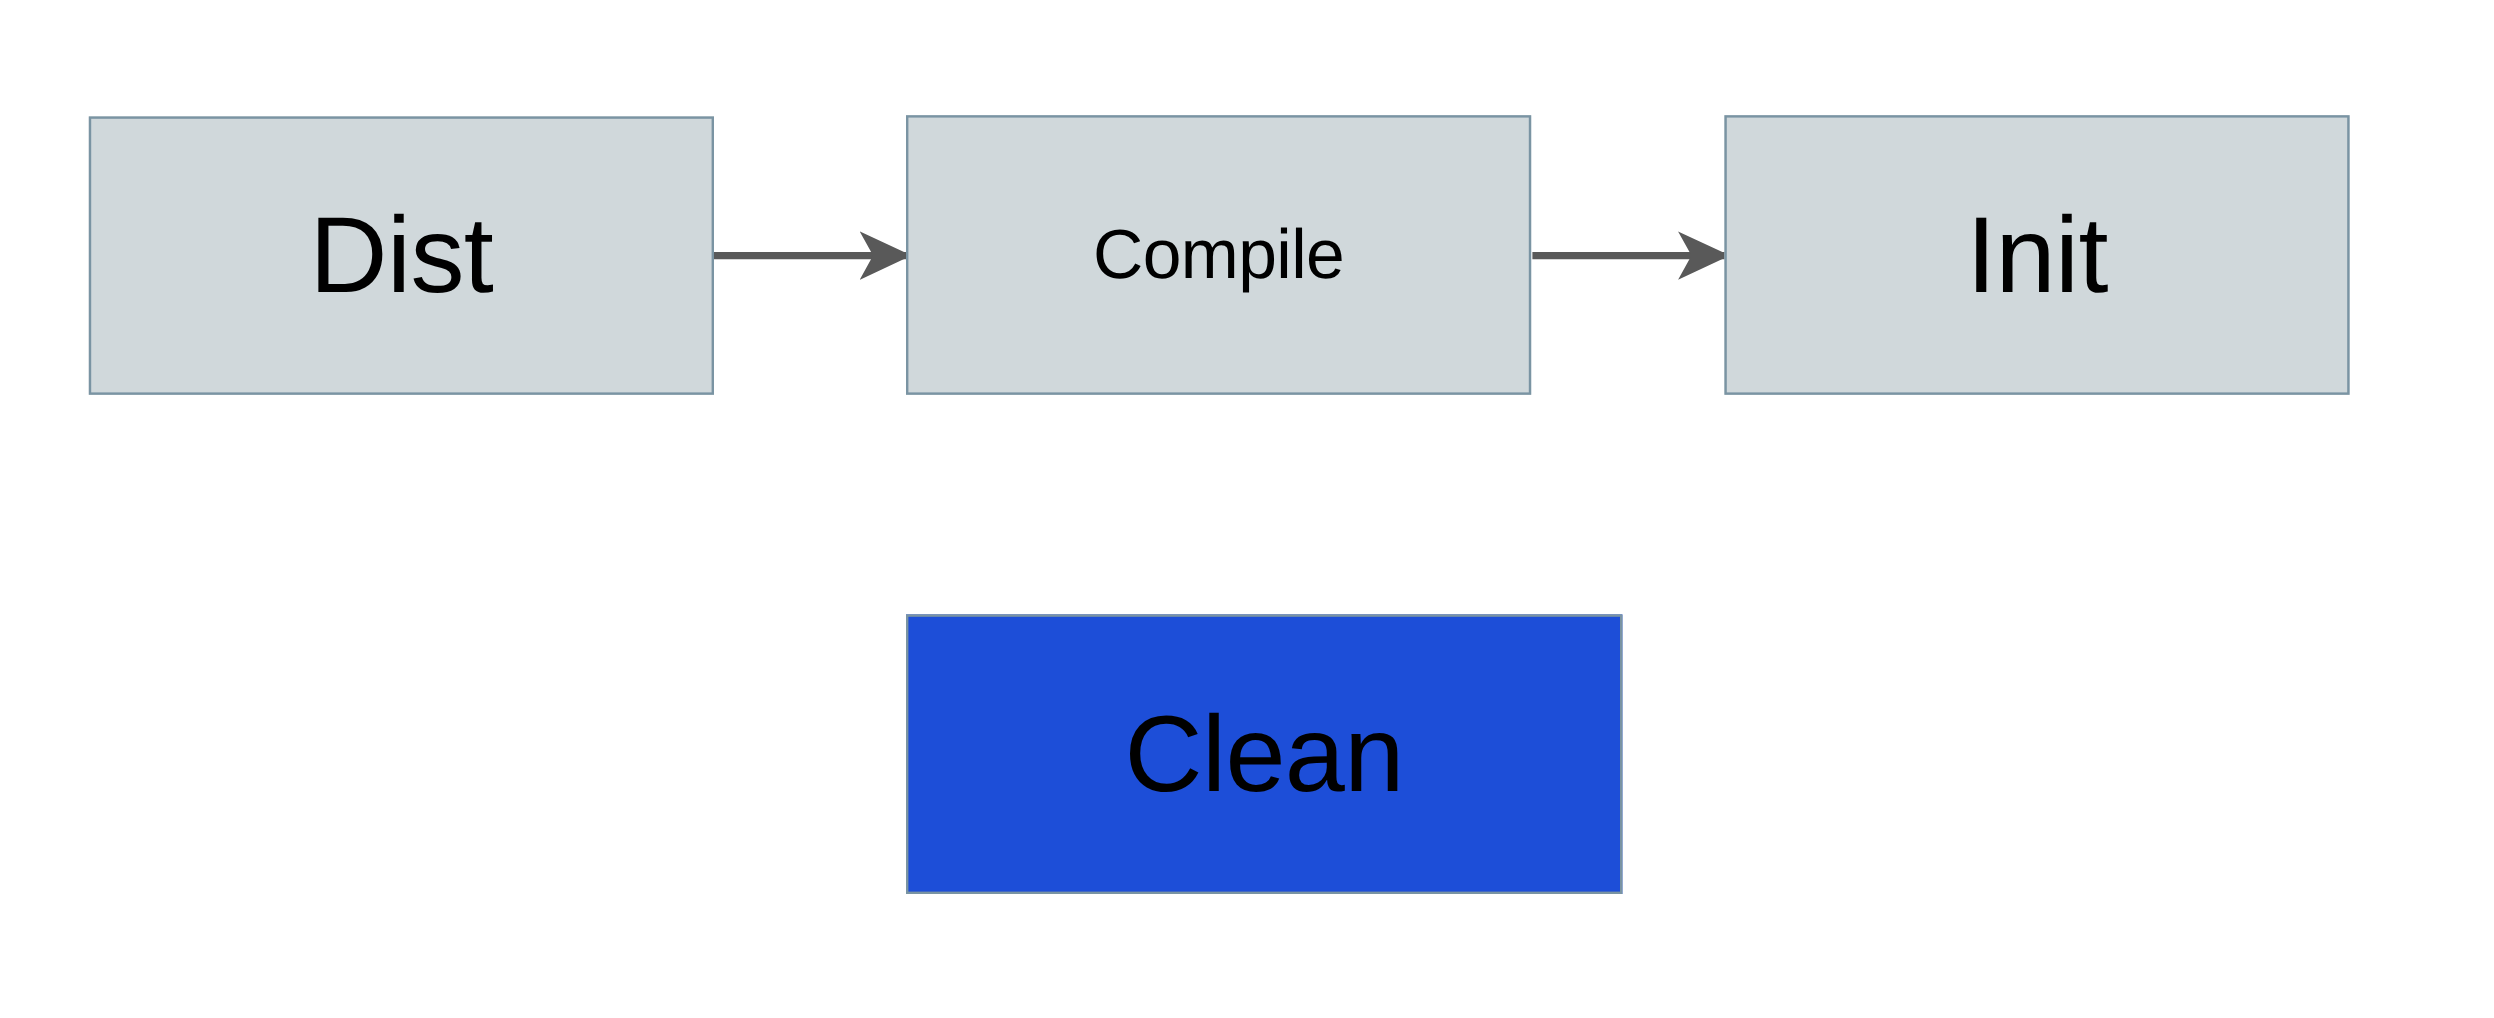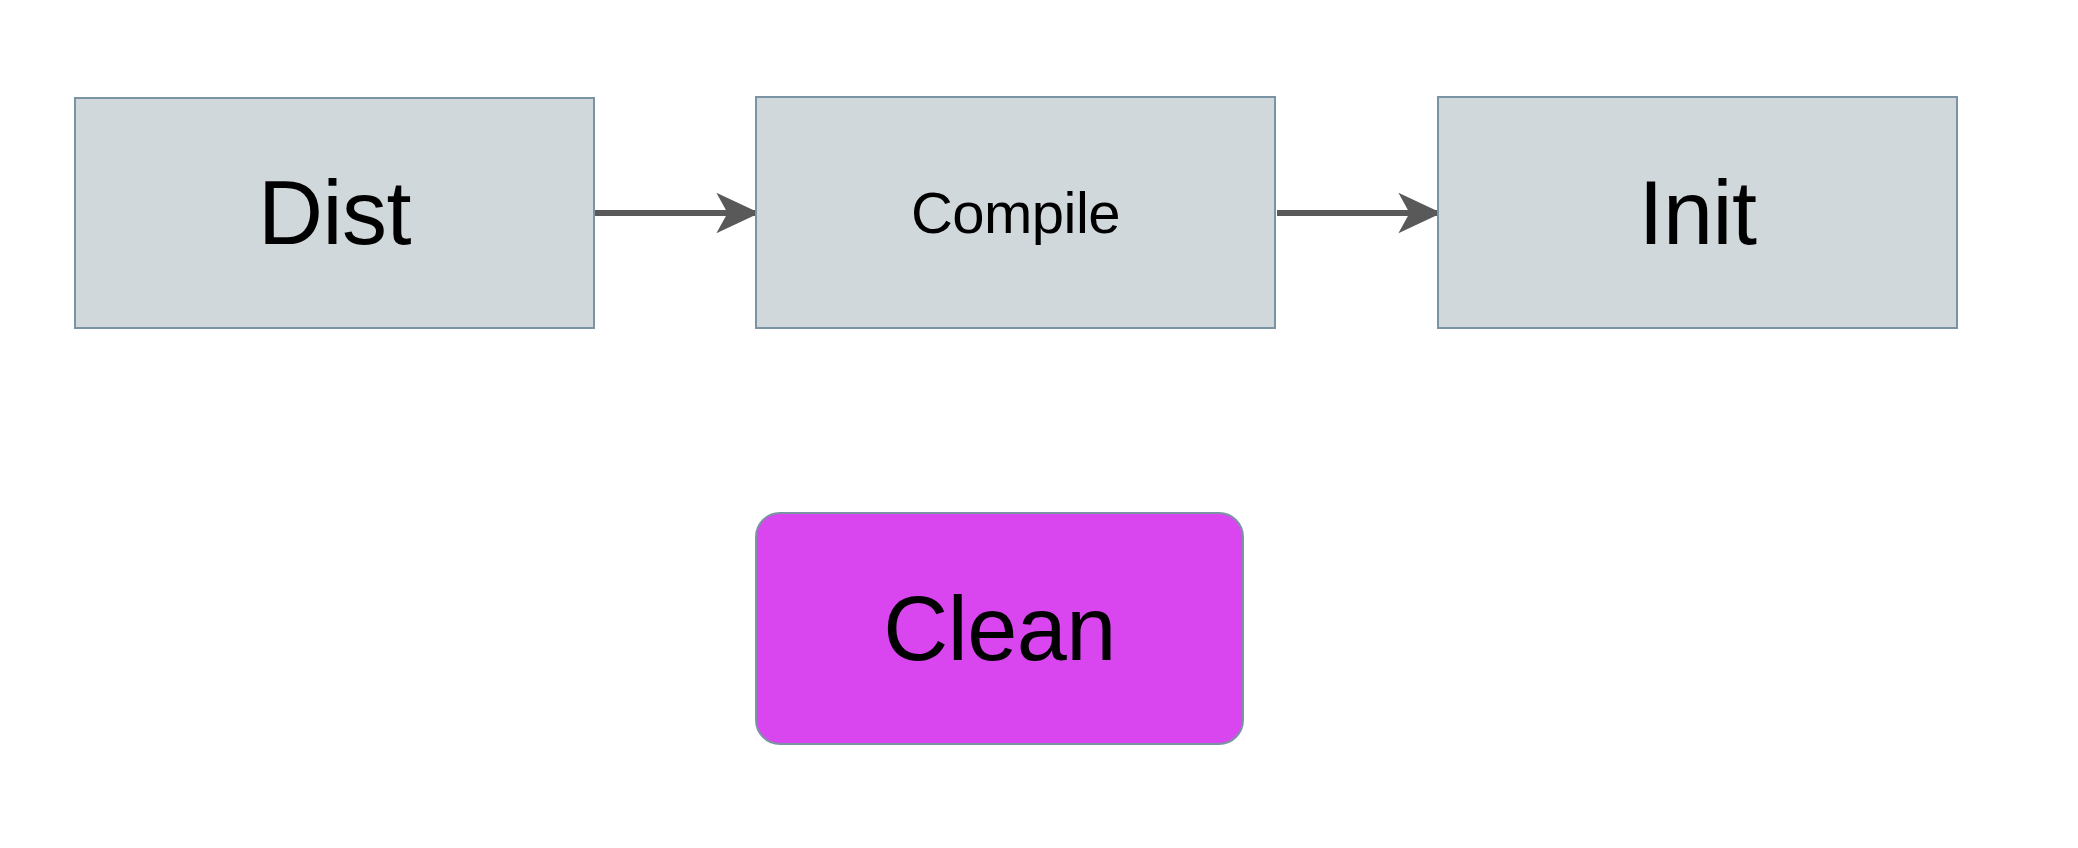--- a/index.html
+++ b/index.html
@@ -73,21 +73,21 @@
   <div id="nodes-group">
       <div class="node" style="left: 74px; top: 97px; width: 521px; height: 232px; background: rgb(208, 216, 219); border-color: rgb(122, 148, 163); border-width: 2px;">
         <span class="node-label" style="color: rgb(0, 0, 0); font-size: 90px;">Dist</span>
       </div>
       <div class="node" style="left: 755px; top: 96px; width: 521px; height: 233px; background: rgb(208, 216, 219); border-color: rgb(122, 148, 163); border-width: 2px;">
         <span class="node-label" style="color: rgb(0, 0, 0); font-size: 58px;">Compile</span>
       </div>
       <div class="node" style="left: 1437px; top: 96px; width: 521px; height: 233px; background: rgb(208, 216, 219); border-color: rgb(122, 148, 163); border-width: 2px;">
         <span class="node-label" style="color: rgb(0, 0, 0); font-size: 90px;">Init</span>
       </div>
-      <div class="node" style="left: 755px; top: 512px; width: 489px; height: 233px; background: #d946ef; border-color: rgb(122, 148, 163); border-width: 2px; border-radius: 25px;">
+      <div class="node" style="left: 755px; top: 512px; width: 597px; height: 233px; background: #1d4ed8; border-color: rgb(122, 148, 163); border-width: 2px;">
         <span class="node-label" style="color: rgb(0, 0, 0); font-size: 90px;">Clean</span>
       </div>
     </div>
   <div id="edge-hit-group">
       <div class="edge-hit" style="left: 595px; top: 196px; width: 161px;"></div>
       <div class="edge-hit" style="left: 1277px; top: 196px; width: 161px;"></div>
     </div>
 
 </div>
 

